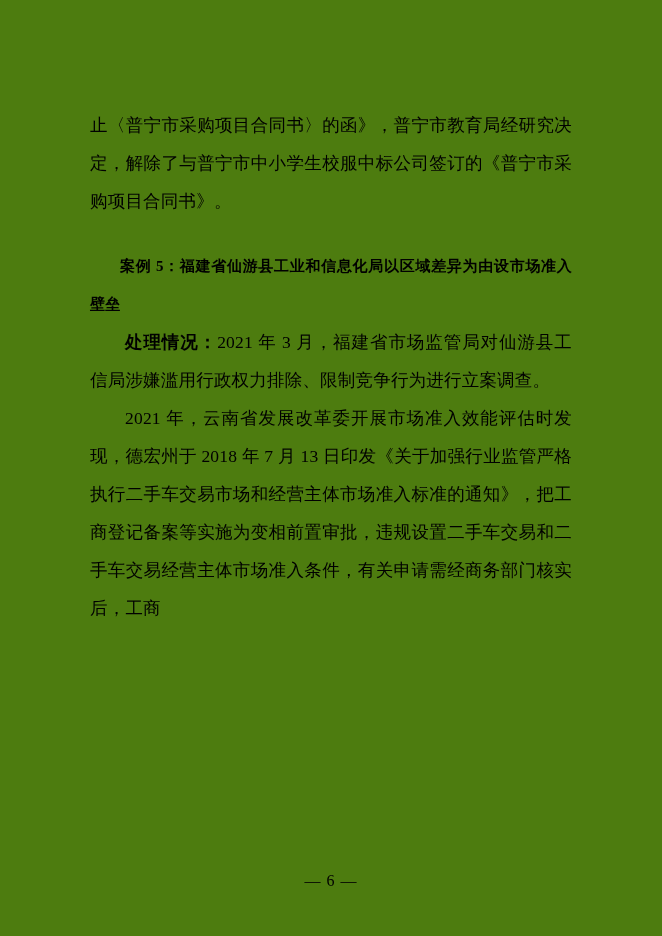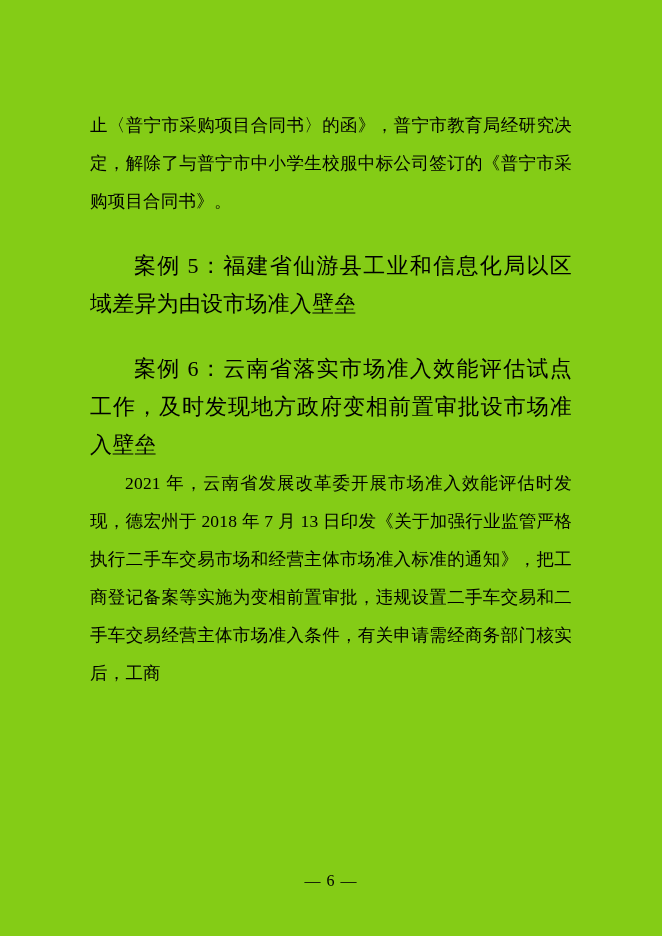--- a/index.html
+++ b/index.html
@@ -5,45 +5,45 @@
   html, body {
     margin: 0;
     padding: 0;
     background: #ffffff;
   }
   .page {
     position: relative;
     width: 662px;
     height: 936px;
     margin: 0 auto;
-    background: #84cc16;
+    background: #4d7c0f;
     box-sizing: border-box;
     padding: 106px 90px 0 90px;
     font-family: "Liberation Serif", "DejaVu Serif", serif;
     color: #000000;
     overflow: hidden;
   }
   .body-para {
     font-size: 17.5px;
     line-height: 38px;
     margin: 0;
     text-align: justify;
     letter-spacing: 0.2px;
   }
   .indent {
     text-indent: 2em;
   }
   .no-indent {
     text-indent: 0;
   }
   .heading {
-    font-size: 22px;
+    font-size: 15px;
     line-height: 38px;
     margin: 27px 0 0 0;
-    font-weight: normal;
+    font-weight: bold;
     text-align: justify;
     text-indent: 2em;
     letter-spacing: 0.2px;
   }
   .after-heading {
     margin-top: 0;
   }
   .bold-lead {
     font-weight: bold;
   }
@@ -61,20 +61,20 @@
 </head>
 <body>
 
 <div class="page">
 
   <p class="body-para no-indent">止〈普宁市采购项目合同书〉的函》，普宁市教育局经研究决定，解除了与普宁市中小学生校服中标公司签订的《普宁市采购项目合同书》。</p>
 
   <p class="heading">案例 5：福建省仙游县工业和信息化局以区域差异为由设市场准入壁垒</p>
 
 
+  <p class="body-para indent"><span class="bold-lead">处理情况：</span><span>2021 年 3 月，福建省市场监管局对仙游县工信局涉嫌滥用行政权力排除、限制竞争行为进行立案调查。</span></p>
 
-  <p class="heading">案例 6：云南省落实市场准入效能评估试点工作，及时发现地方政府变相前置审批设市场准入壁垒</p>
 
   <p class="body-para indent after-heading">2021 年，云南省发展改革委开展市场准入效能评估时发现，德宏州于 2018 年 7 月 13 日印发《关于加强行业监管严格执行二手车交易市场和经营主体市场准入标准的通知》，把工商登记备案等实施为变相前置审批，违规设置二手车交易和二手车交易经营主体市场准入条件，有关申请需经商务部门核实后，工商</p>
 
   <div class="page-footer">— 6 —</div>
 
 </div>
 
 </body></html>

